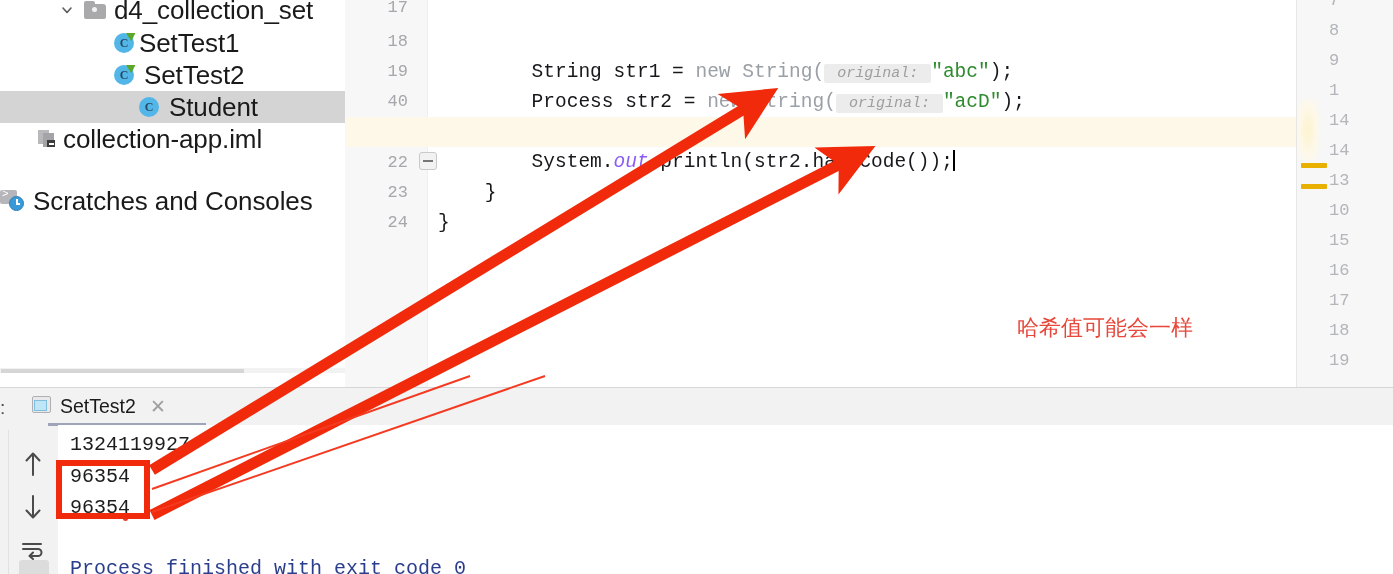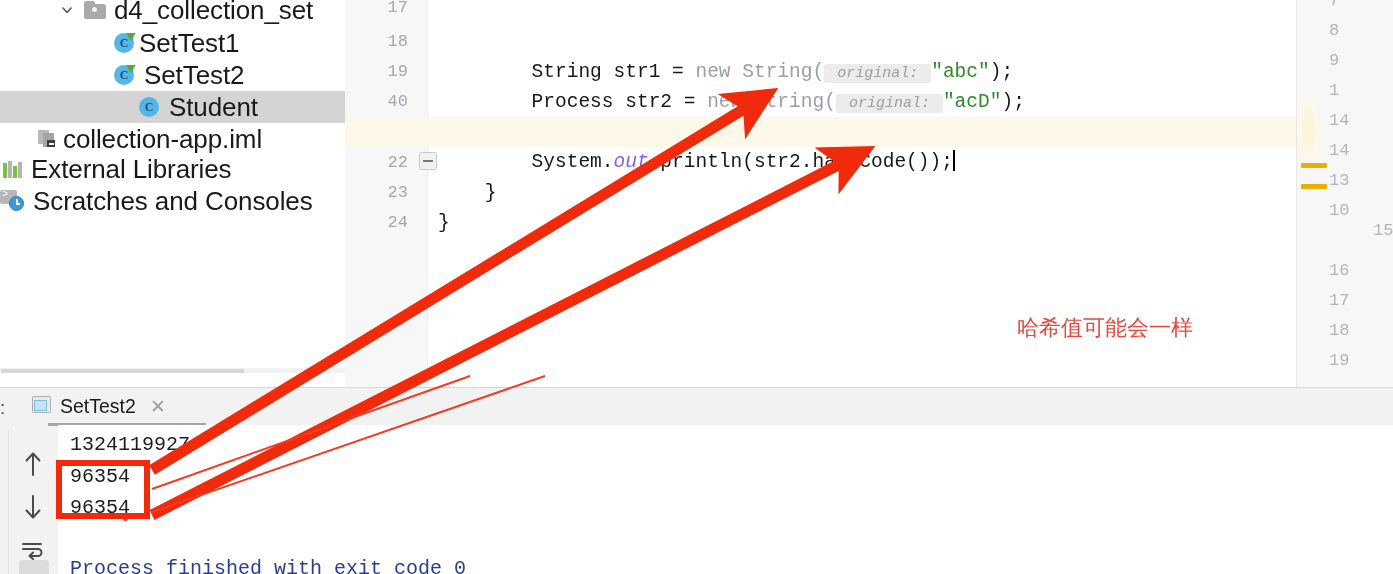--- a/index.html
+++ b/index.html
@@ -374,29 +374,20 @@
     <div class="tree-row" style="top:123px;">
       <span class="ic ic-iml" style="margin-left:36px;">
         <span class="p1"></span>
           <span class="p2"></span>
           <span class="p3"></span>
           <span class="p4"></span>
       </span>
       <span class="tree-label" style="margin-left:5px;">collection-app.iml</span>
     </div>
 
-    <div class="tree-row" style="top:153px;">
-      <span class="ic ic-lib" style="margin-left:2px;">
-        <i></i>
-          <i></i>
-          <i></i>
-          <i></i>
-      </span>
-      <span class="tree-label" style="margin-left:7px;">External Libraries</span>
-    </div>
 
     <div class="tree-row" style="top:185px;text-align:right;">
       <span class="ic ic-scratch" style="margin-left:6px;">
         <span class="box"></span>
           <span class="clock"></span>
           <span class="hand1"></span>
           <span class="hand2"></span>
       </span>
       <span class="tree-label" style="margin-left:5px;">Scratches and Consoles</span>
     </div>
@@ -455,21 +446,21 @@
   <div id="right-strip">
     <div id="right-highlight"></div>
     <div class="rno" style="top:-14px;">7</div>
     <div class="rno" style="top:16px;">8</div>
     <div class="rno" style="top:46px;">9</div>
     <div class="rno" style="top:76px;">1</div>
     <div class="rno" style="top:106px;">14</div>
     <div class="rno" style="top:136px;">14</div>
     <div class="rno" style="top:166px;">13</div>
     <div class="rno" style="top:196px;">10</div>
-    <div class="rno" style="top:216px;margin-left:44px;">15</div>
+    <div class="rno" style="top:226px;">15</div>
     <div class="rno" style="top:256px;">16</div>
     <div class="rno" style="top:286px;">17</div>
     <div class="rno" style="top:316px;">18</div>
     <div class="rno" style="top:346px;">19</div>
     <div class="ymark" style="top:163px;"></div>
     <div class="ymark" style="top:184px;"></div>
   </div>
 
   <div id="console-panel">
     <div id="console-topline"></div>

